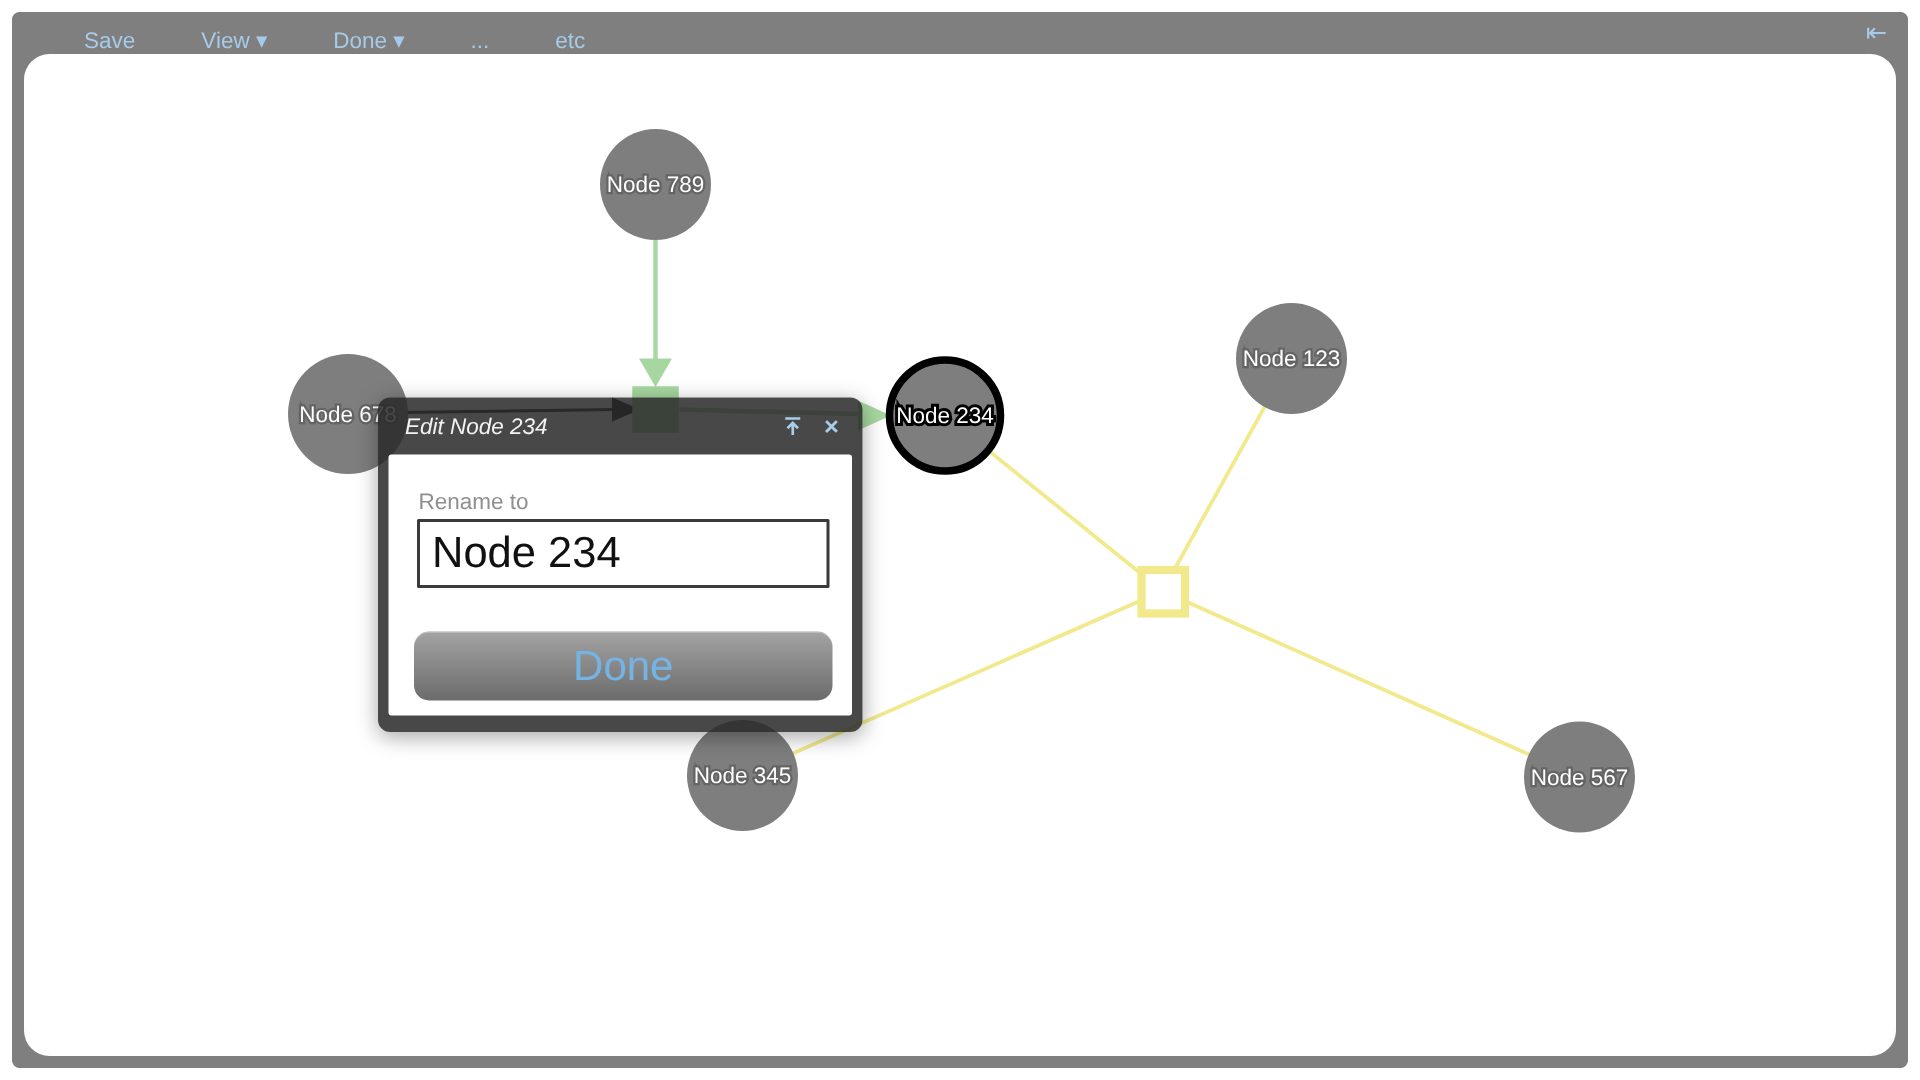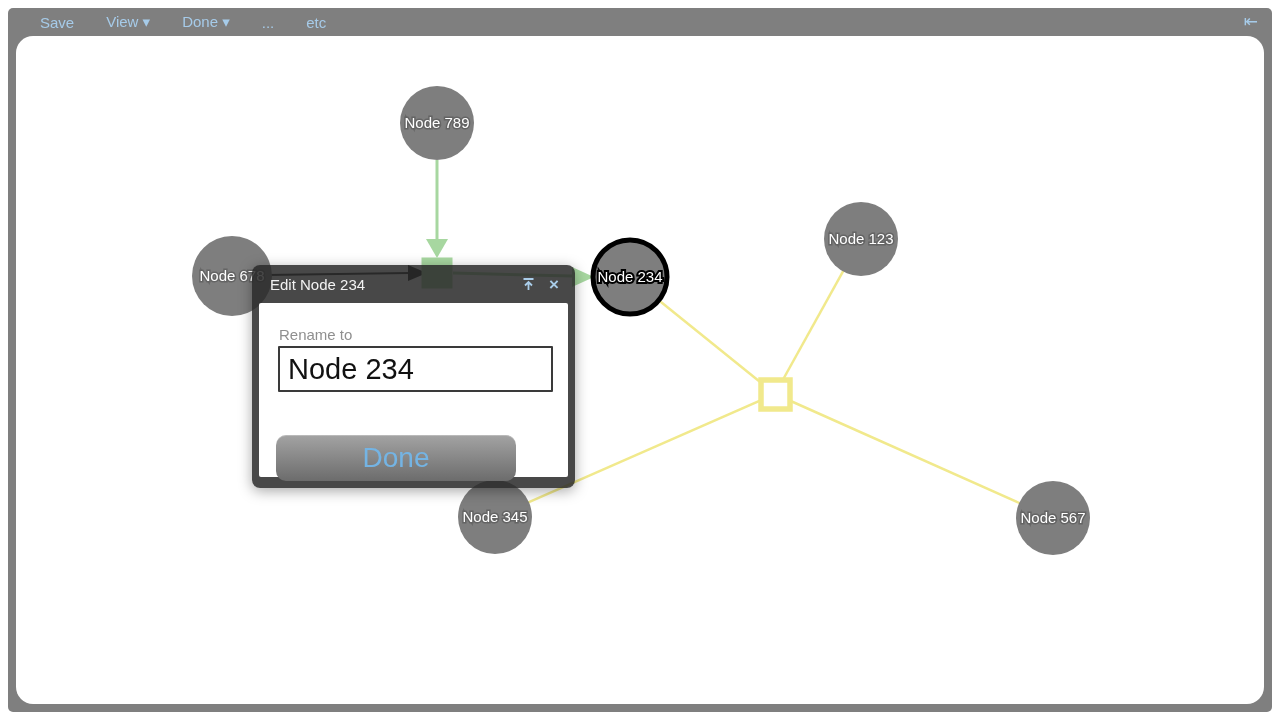--- a/index.html
+++ b/index.html
@@ -1,40 +1,40 @@
 <!DOCTYPE html>
 <html><head>
 <meta charset="utf-8">
 <style>
   html,body{margin:0;padding:0;background:#ffffff;width:1280px;height:720px;overflow:hidden;
     font-family:"Liberation Sans", sans-serif;}
   .window{position:absolute;left:8px;top:8px;width:1264px;height:704px;background:#7f7f7f;border-radius:5px;}
-  .toolbar{position:absolute;left:0;top:0;right:0;height:28px;display:flex;align-items:center;
-    padding-left:32px;gap:32px;box-sizing:border-box;}
+  .toolbar{position:absolute;left:0;top:0;right:0;height:28px;display:flex;align-items:flex-end;
+    padding-left:48px;gap:44px;box-sizing:border-box;}
   .menu-item{color:#a6cbe9;font-size:15px;cursor:pointer;white-space:nowrap;}
   .collapse-btn{position:absolute;right:14px;top:3px;color:#a6cbe9;font-size:17px;cursor:pointer;}
   .canvas{position:absolute;left:8px;top:28px;width:1248px;height:668px;background:#ffffff;border-radius:17px;}
   .graph-svg{position:absolute;left:0;top:0;}
   .node-label{fill:#ffffff;stroke:#646464;stroke-width:3px;paint-order:stroke;font-size:15px;
     font-family:"Liberation Sans",sans-serif;text-anchor:middle;}
   .node-label.selected{stroke:#000000;stroke-width:4px;}
   
   .popup{position:absolute;left:236px;top:229px;width:323px;height:223px;border-radius:8px;
     background:rgba(40,40,40,0.85);box-shadow:0 3px 14px rgba(0,0,0,0.35);}
-  .popup-header{position:absolute;left:0;top:0;right:0;height:38px;display:flex;align-items:center;}
+  .popup-header{position:absolute;left:0;top:0;right:0;height:38px;display:flex;align-items:center;font-style:italic;}
   .popup-title{color:#f2f2f2;font-size:15px;margin-left:18px;flex:1;}
   .popup-icons{display:flex;align-items:center;gap:13px;margin-right:16px;}
   .icon-btn{color:#a9cde9;cursor:pointer;display:flex;align-items:center;}
   .close-glyph{font-size:17px;font-weight:bold;line-height:1;}
   .popup-body{position:absolute;left:7px;right:7px;top:38px;bottom:11px;background:#ffffff;border-radius:2px;}
   .rename-label{position:absolute;left:20px;top:23px;color:#8f8f8f;font-size:15px;text-align:center;}
   .rename-input{position:absolute;left:19px;top:43px;width:275px;height:46px;box-sizing:border-box;
     border:2px solid #3a3a3a;border-radius:1px;background:#ffffff;color:#111111;font-size:29px;
     padding:0 0 0 8px;font-family:"Liberation Sans",sans-serif;outline:none;}
-  .done-btn{position:absolute;left:17px;top:132px;width:240px;height:46px;border:none;border-radius:10px;
+  .done-btn{position:absolute;left:17px;top:118px;width:279px;height:46px;border:none;border-radius:10px;
     background:linear-gradient(#a3a3a3,#6c6c6c);box-shadow:inset 0 1px 0 rgba(255,255,255,0.25);
     color:#74b4e4;font-size:28px;font-family:"Liberation Sans",sans-serif;cursor:pointer;}
 </style>
 </head>
 <body>
 
 <div class="window">
 
   <div class="toolbar">
     <span class="menu-item">Save</span>

